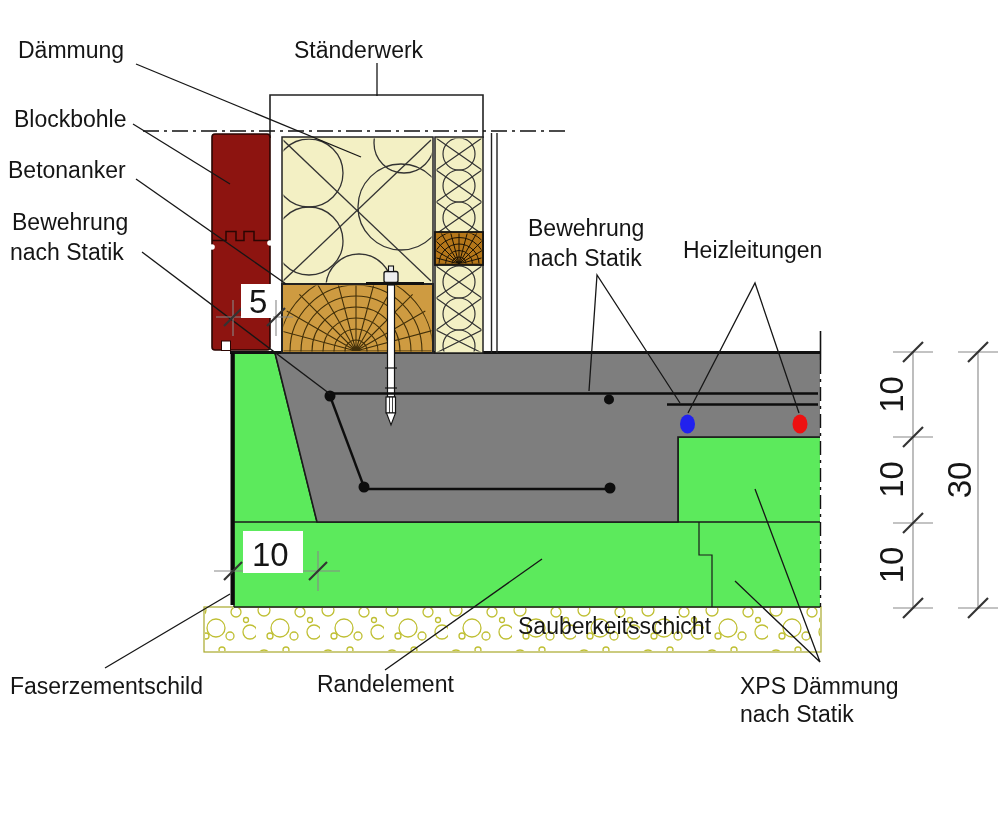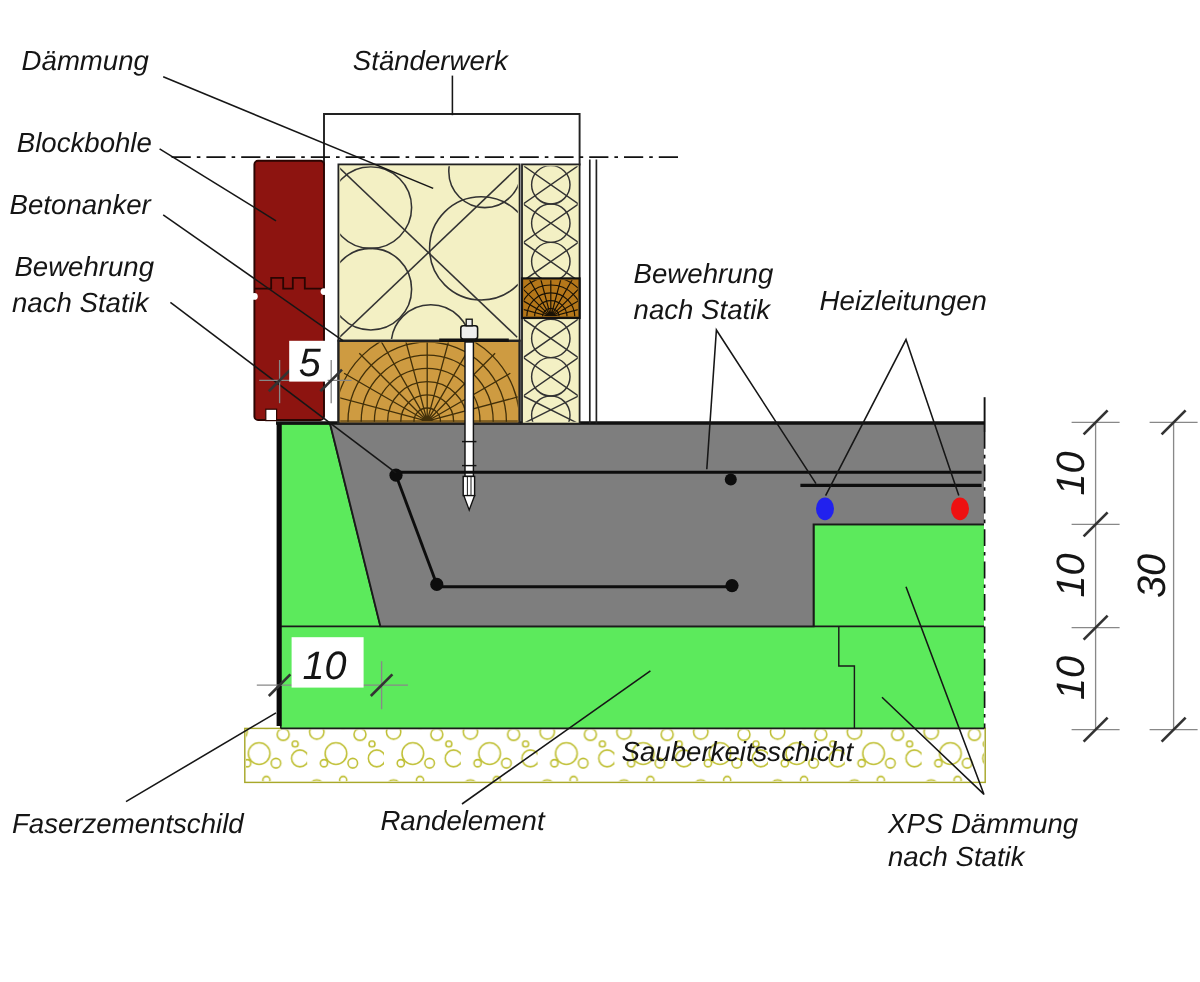--- a/index.html
+++ b/index.html
@@ -1,17 +1,17 @@
 <!DOCTYPE html>
 <html><head>
 <meta charset="utf-8">
 <style>
   html,body{margin:0;padding:0;background:#fff;}
   #stage{position:relative;width:1000px;height:818px;background:#fff;overflow:hidden;
-         font-family:"Liberation Sans",sans-serif;font-style:italic;}
+         font-family:"Liberation Sans",sans-serif;}
   svg{position:absolute;left:0;top:0;}
   text{font-family:"Liberation Sans",sans-serif;fill:#151515;}
   .callout{font-size:23px;}
   .dim{font-size:33px;}
 </style>
 </head>
 <body>
 
 <div id="stage">
 <svg width="1000" height="818" viewBox="0 0 1000 818">

